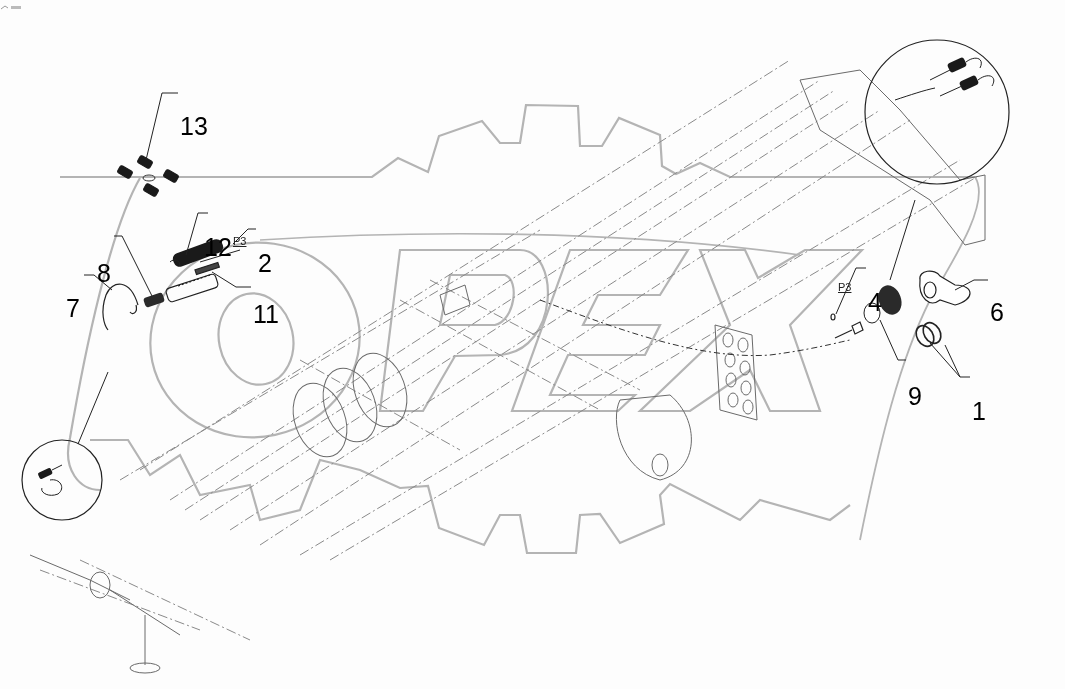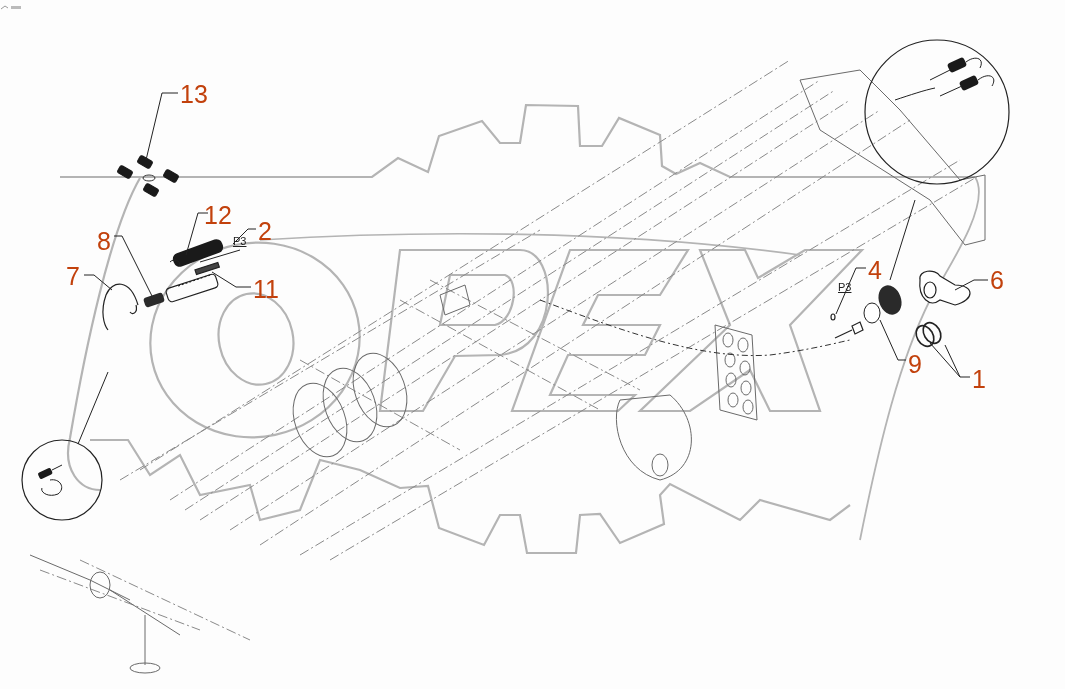--- a/index.html
+++ b/index.html
@@ -1,21 +1,21 @@
 <!DOCTYPE html>
 <html><head>
 <meta charset="utf-8">
 <style>
   html, body { margin: 0; padding: 0; background: #fdfdfd; }
   body { width: 1065px; height: 689px; overflow: hidden; position: relative;
          font-family: "Liberation Sans", sans-serif; }
   #canvas { position: absolute; left: 0; top: 0; width: 1065px; height: 689px; }
   svg { position: absolute; left: 0; top: 0; }
   .callout { position: absolute; font-family: "Liberation Sans", sans-serif;
-             font-size: 25px; color: #c2410c; line-height: 1; }
+             font-size: 25px; color: #000000; line-height: 1; margin-top: 32px; }
   .pnote { position: absolute; font-family: "Liberation Sans", sans-serif;
            font-size: 11px; color: #222; line-height: 1; text-decoration: underline; }
   .corner-mark { position: absolute; right: 6px; top: 3px; width: 22px; height: 8px; }
 </style>
 </head>
 <body>
 
 <div id="canvas">
 
   <svg width="1065" height="689">
@@ -187,21 +187,21 @@
     </g>
   </svg>
 
   <div class="callout" style="left:972px; top:367px;">1</div>
   <div class="callout" style="left:258px; top:219px;">2</div>
   <div class="callout" style="left:868px; top:258px;">4</div>
   <div class="callout" style="left:990px; top:268px;">6</div>
   <div class="callout" style="left:66px; top:264px;">7</div>
   <div class="callout" style="left:97px; top:229px;">8</div>
   <div class="callout" style="left:908px; top:352px;">9</div>
-  <div class="callout" style="left:253px; top:277px;">11</div>
+  <div class="callout" style="left:253px; top:270px;">11</div>
   <div class="callout" style="left:204px; top:203px;">12</div>
   <div class="callout" style="left:180px; top:82px;">13</div>
 
   <div class="pnote" style="left:233px; top:236px;">P3</div>
   <div class="pnote" style="left:838px; top:282px;">P3</div>
 
   <svg class="corner-mark" width="22" height="8">
     <path d="M1,6 L5,3 L8,5" fill="none" stroke="#999" stroke-width="1"></path>
     <rect x="11" y="3" width="10" height="3" fill="#bbb"></rect>
   </svg>

